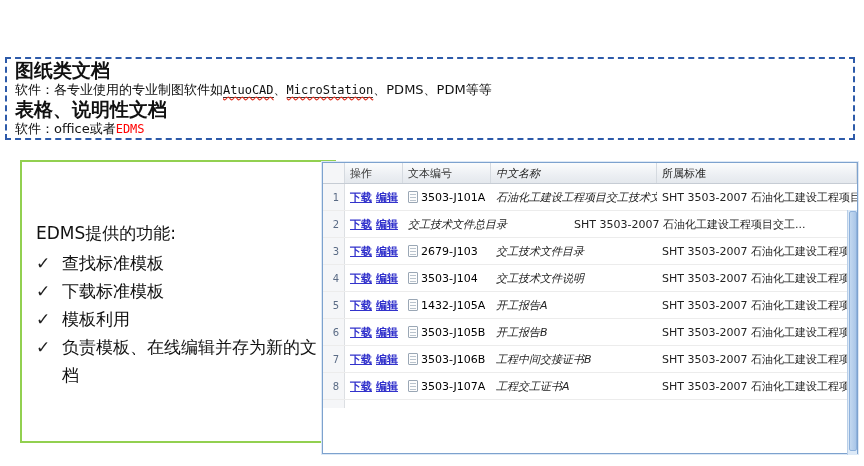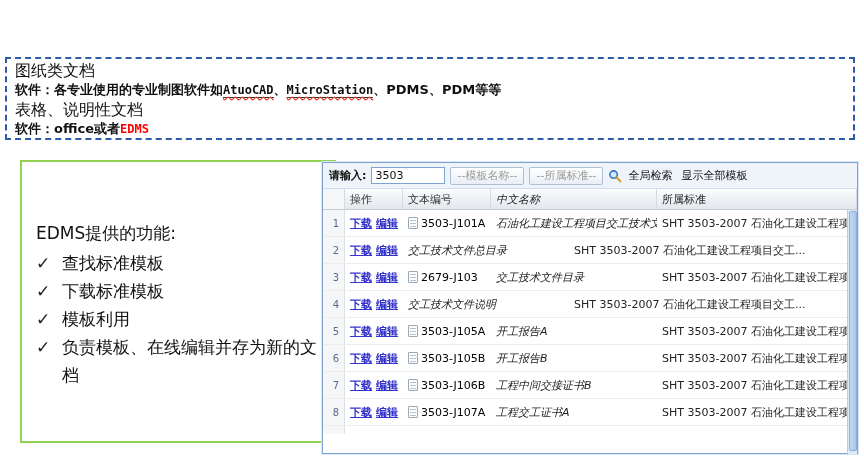--- a/index.html
+++ b/index.html
@@ -12,22 +12,22 @@
   .chev { position:relative; flex:1 1 0; height:46px; display:flex; align-items:center; justify-content:center;
     clip-path:polygon(0 0, calc(100% - 20px) 0, 100% 50%, calc(100% - 20px) 100%, 0 100%, 20px 50%);
     background:var(--chev-blue,#4f81bd); }
   .chev + .chev { margin-left:-13px; }
   .chev.active { background:var(--chev-green,#21ad49); }
   .chev span { font-size:22px; font-weight:bold; color:#111; letter-spacing:2px; }
 
   
   .infobox { position:absolute; top:57px; left:5px; width:850px; height:83px;
     border:2px dashed var(--dash-blue,#2d5aa9); padding:2px 8px; background:#fff; }
-  .infobox .l { font-size:13px; color:#111; line-height:19px; white-space:nowrap;font-weight:bold; }
-  .infobox .l.bold { font-weight:normal; font-size:16px; }
+  .infobox .l { font-size:13px; color:#111; line-height:19px; white-space:nowrap; }
+  .infobox .l.bold { font-weight:bold; font-size:19px; }
   .latin { font-family:"DejaVu Sans Mono","Liberation Mono",monospace; font-size:12px; }
   .misspelled { text-decoration:underline; border-bottom:0; position:relative;
     text-decoration-line:underline; }
   .misspelled { text-decoration:underline wavy #e03020; text-underline-offset:2px;
     border-bottom:1px solid #333; }
   .redtxt { color:var(--red,#ff0000); }
 
   
   .greenbox { position:absolute; top:160px; left:20px; width:316px; height:283px;
     border:2px solid var(--green-border,#92d050); background:#fff; padding:60px 10px 0 14px; }
@@ -112,34 +112,20 @@
           <span class="txt">模板利用</span>
         </div>
         <div class="gb-item">
           <span class="chk">✓</span>
           <span class="txt">负责模板、在线编辑并存为新的文档</span>
         </div>
       </div>
   </div>
 
   <div class="dialog">
-    <div class="toolbar">
-      <span class="lbl">请输入:</span>
-      <input class="tb-input" value="3503" style="">
-      <button class="tb-drop">--模板名称--</button>
-      <button class="tb-drop">--所属标准--</button>
-      <span class="mag">
-        <svg viewBox="0 0 14 14" width="14" height="14">
-          <circle cx="5.6" cy="5.6" r="3.7" fill="#d6e9fb" stroke="#2f76c0" stroke-width="1.6"></circle>
-          <line x1="8.6" y1="8.6" x2="12.3" y2="12.3" stroke="#d99a2b" stroke-width="2.1" stroke-linecap="round"></line>
-        </svg>
-      </span>
-      <span class="tb-link">全局检索</span>
-      <span class="tb-link" style="margin-left:4px;">显示全部模板</span>
-    </div>
     <div class="grid">
       <div class="ghead" id="ghead">
           <div class="gc c-num"></div>
           <div class="gc c-ops">操作</div>
           <div class="gc c-code">文本编号</div>
           <div class="gc c-name">中文名称</div>
           <div class="gc c-std">所属标准</div>
         </div>
       <div id="gbody">
           <div class="grow">
@@ -176,32 +162,36 @@
             </div>
             <div class="gc c-name">交工技术文件目录</div>
             <div class="gc c-std">SHT 3503-2007 石油化工建设工程项目交工...</div>
           </div>
           <div class="grow">
             <div class="gc c-num">4</div>
             <div class="gc c-ops">
               <span class="oplink">下载</span>
               <span class="oplink">编辑</span>
             </div>
+            <div class="gc c-code">
+              <span class="doc-icon"></span>
+              <span>3503-J104</span>
+            </div>
             <div class="gc c-name">交工技术文件说明</div>
             <div class="gc c-std">SHT 3503-2007 石油化工建设工程项目交工...</div>
           </div>
           <div class="grow">
             <div class="gc c-num">5</div>
             <div class="gc c-ops">
               <span class="oplink">下载</span>
               <span class="oplink">编辑</span>
             </div>
             <div class="gc c-code">
               <span class="doc-icon"></span>
-              <span>3503-J105A</span>
+              <span>1432-J105A</span>
             </div>
             <div class="gc c-name">开工报告A</div>
             <div class="gc c-std">SHT 3503-2007 石油化工建设工程项目交工...</div>
           </div>
           <div class="grow">
             <div class="gc c-num">6</div>
             <div class="gc c-ops">
               <span class="oplink">下载</span>
               <span class="oplink">编辑</span>
             </div>

